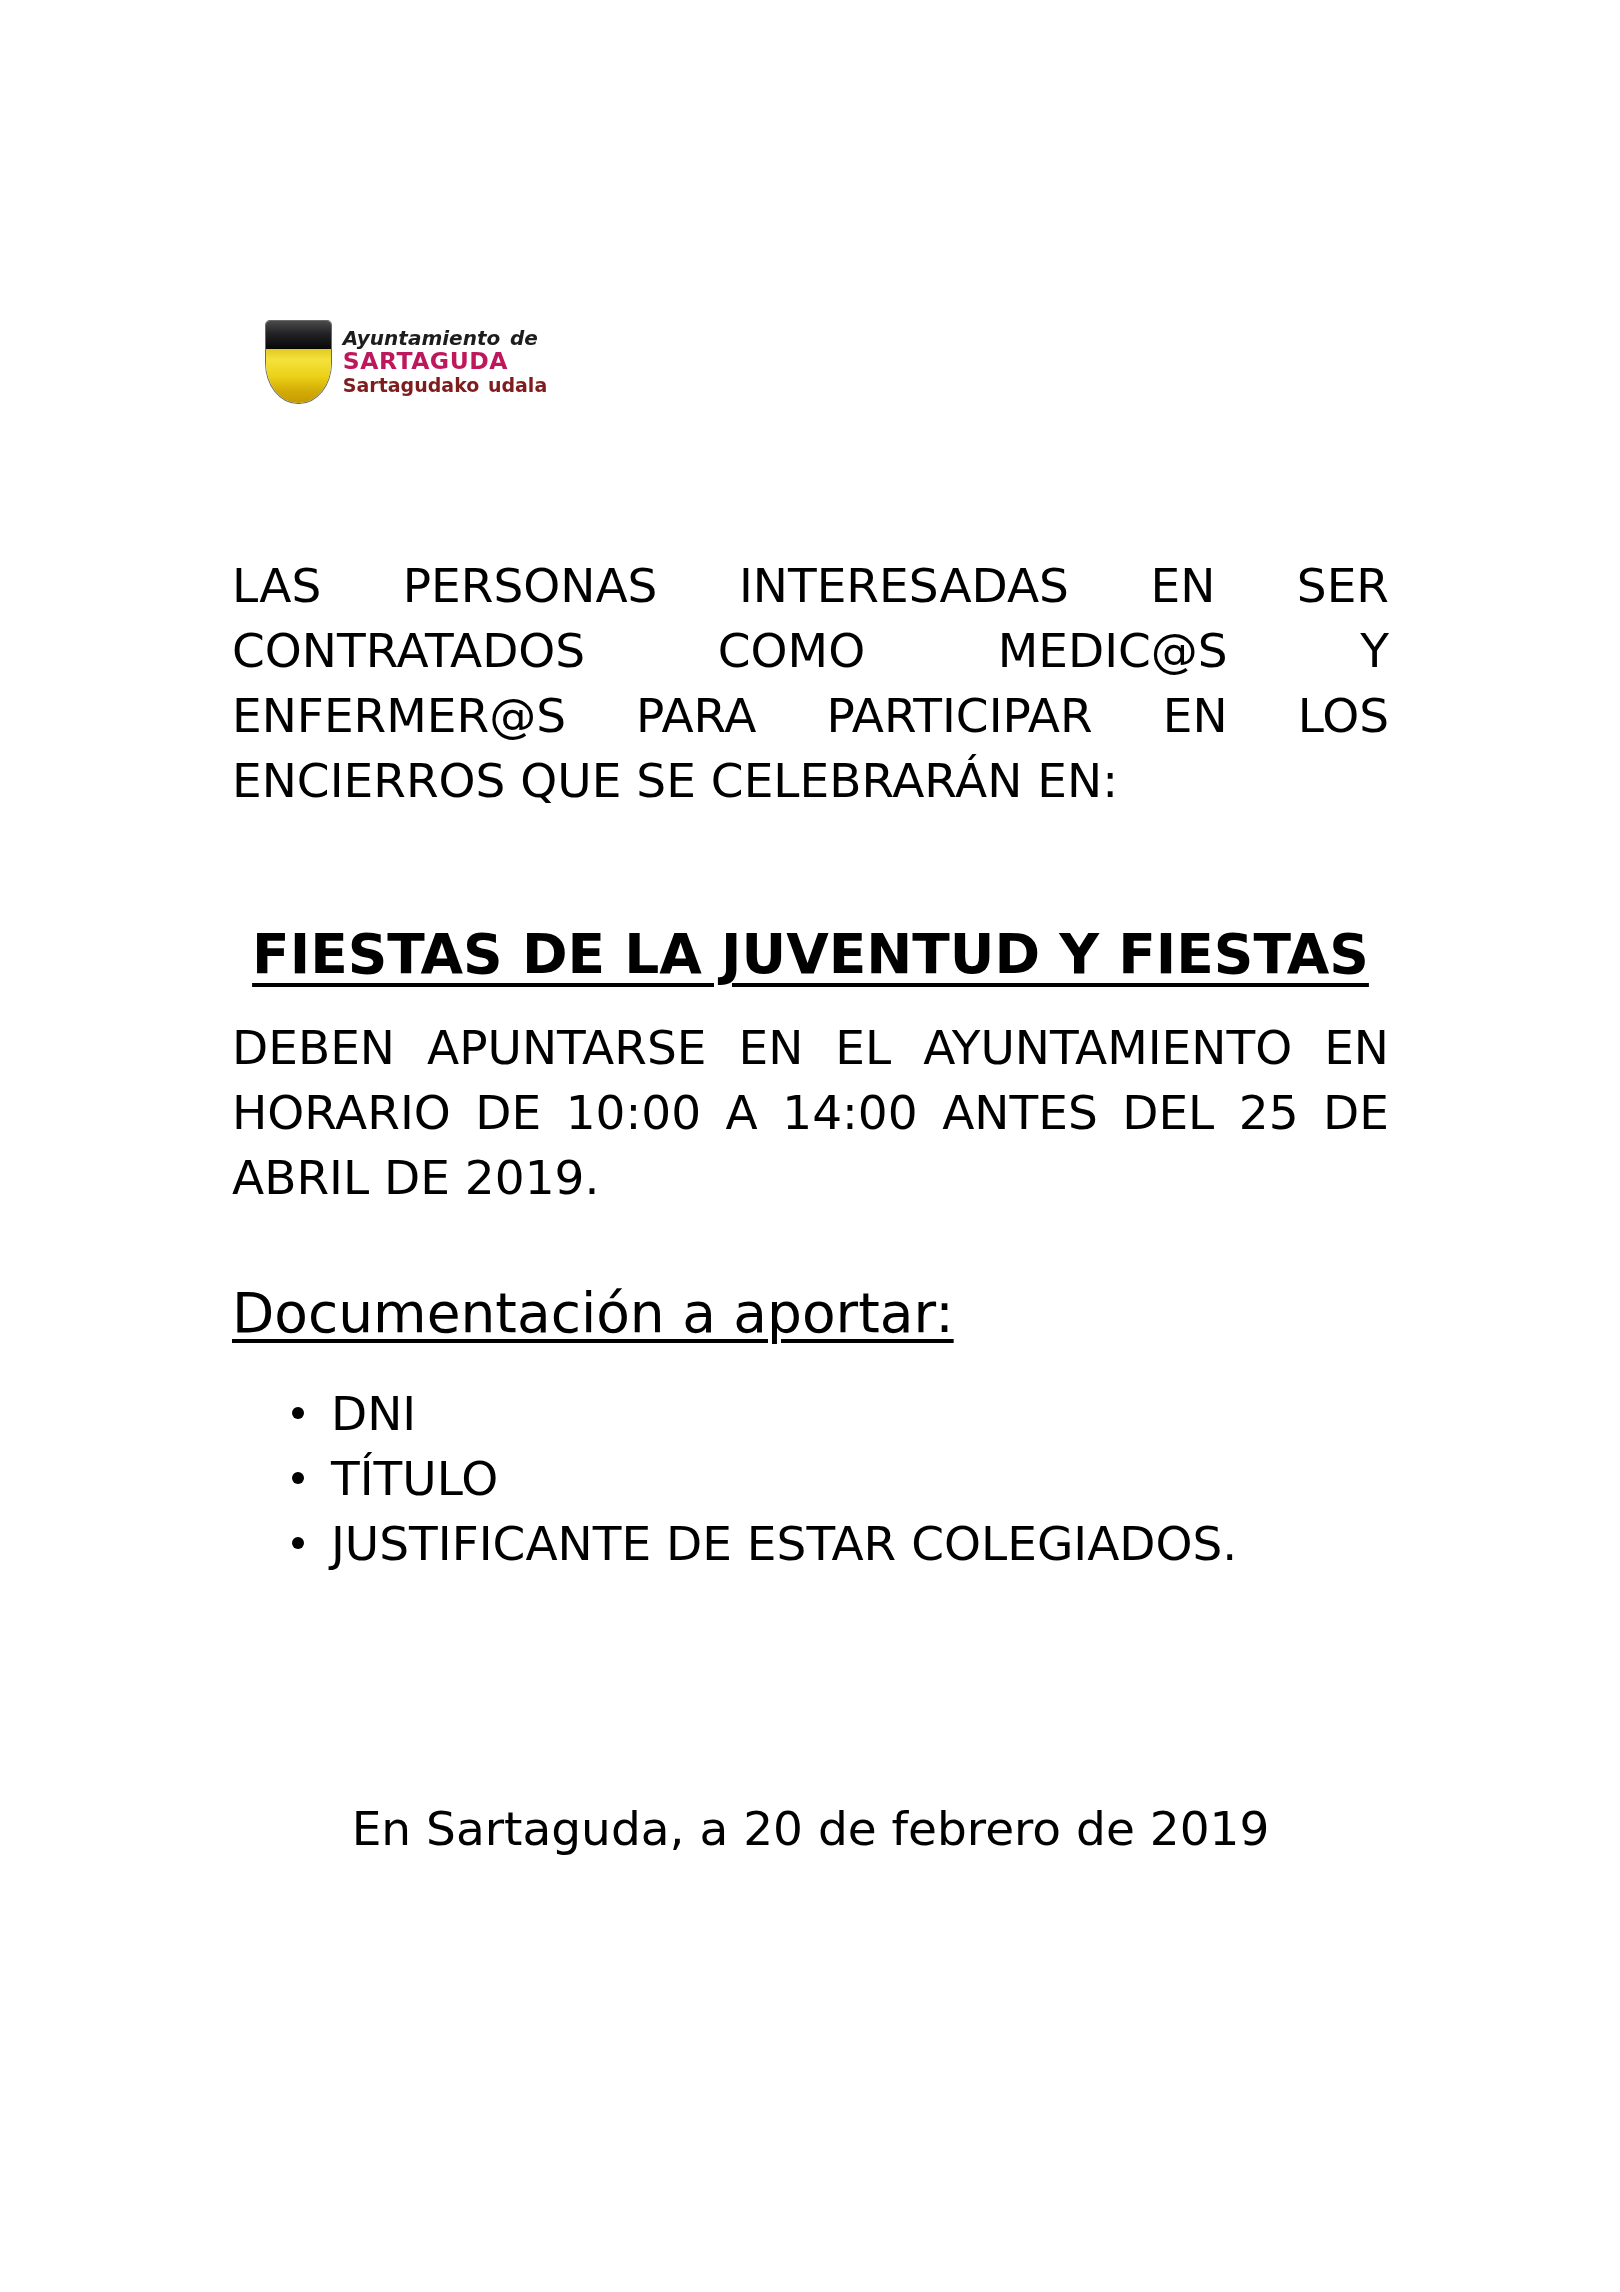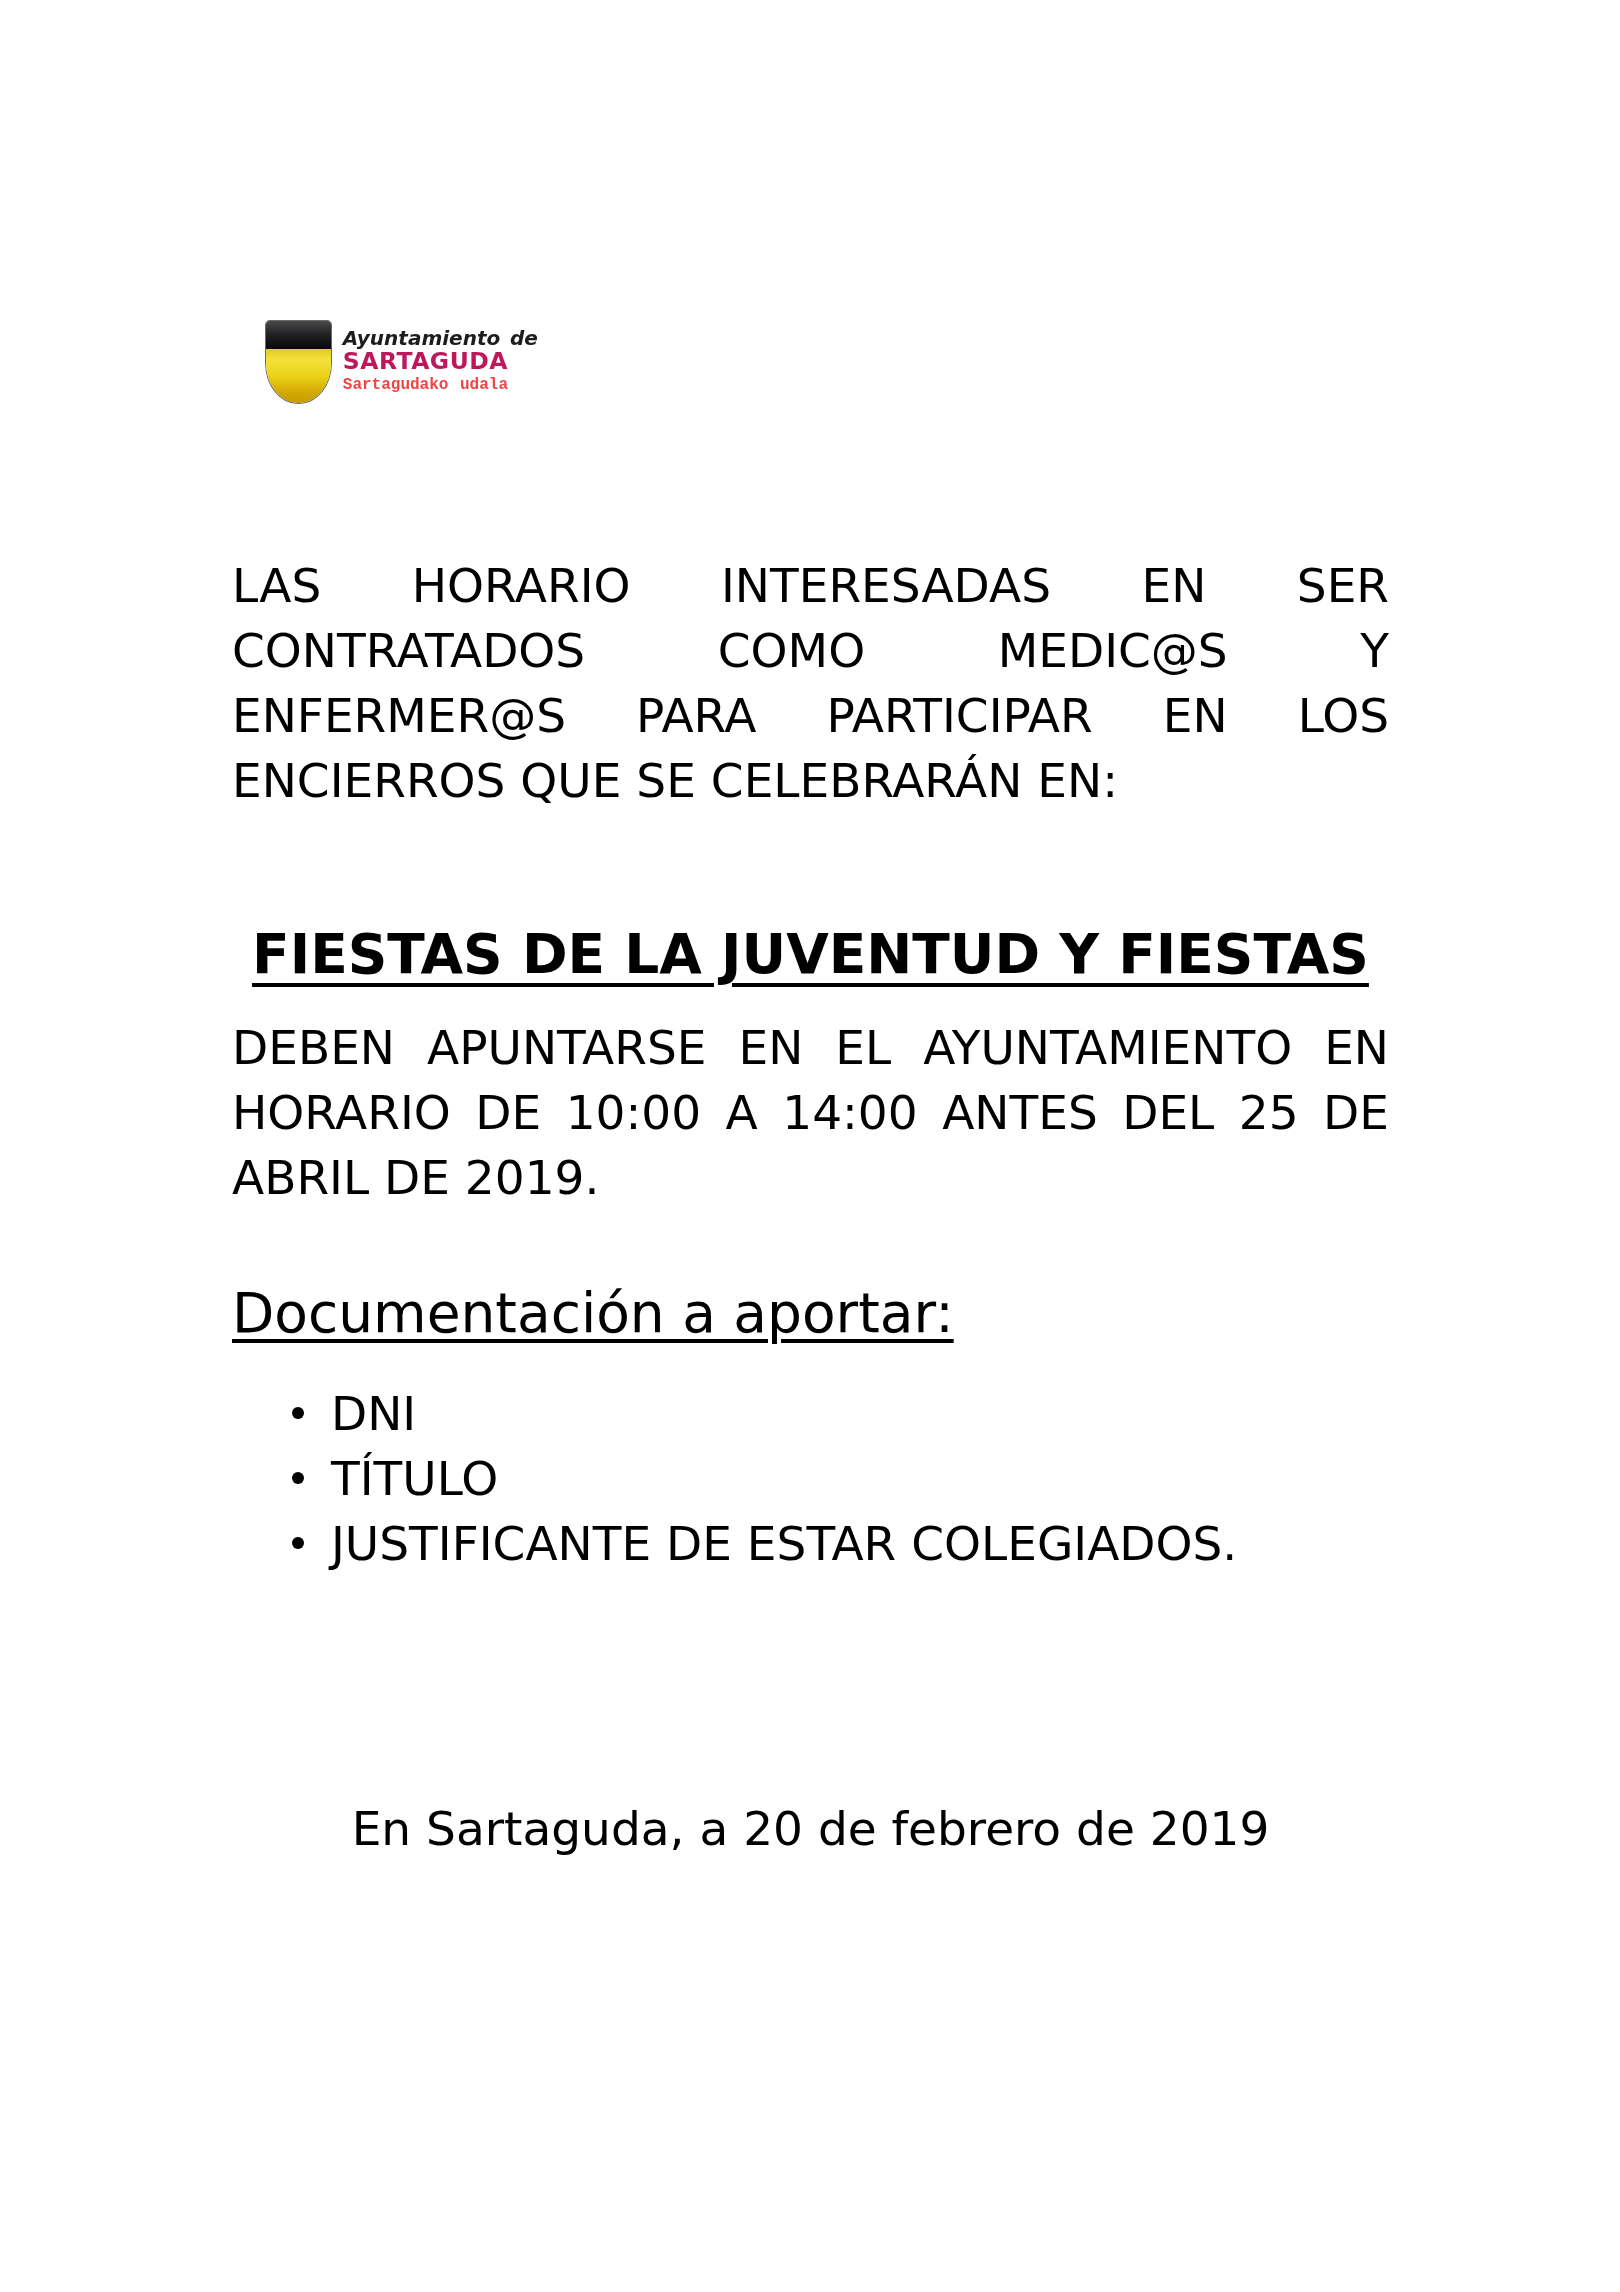--- a/index.html
+++ b/index.html
@@ -54,26 +54,25 @@
     font-style: italic;
   }
   .logo-line2 {
     font-size: 23.5px;
     line-height: 26.5px;
     font-weight: bold;
     color: #be185d;
     letter-spacing: 0.5px;
   }
   .logo-line3 {
-    font-size: 16px;
+    font-size: 19px;
     line-height: 20.6px;
     font-weight: bold;
-    color: #ef4444;
+    color: #7f1d1d;
     word-spacing: 2px;
-    font-family: Liberation Mono, monospace;
   }
 
   
   .content {
     position: absolute;
     left: 232px;
     top: 0;
     width: 1157px;
     padding-top: 553px;
   }
@@ -154,21 +153,21 @@
     <div class="logo-text">
       <div class="logo-line1">Ayuntamiento de</div>
       <div class="logo-line2">SARTAGUDA</div>
       <div class="logo-line3">Sartagudako udala</div>
     </div>
   </div>
 
   <div class="content">
 
     <div class="intro">
-      <div class="body-line jline">LAS HORARIO INTERESADAS EN SER</div>
+      <div class="body-line jline">LAS PERSONAS INTERESADAS EN SER</div>
       <div class="body-line jline">CONTRATADOS COMO MEDIC@S Y</div>
       <div class="body-line jline">ENFERMER@S PARA PARTICIPAR EN LOS</div>
       <div class="body-line">ENCIERROS QUE SE CELEBRARÁN EN:</div>
     </div>
 
     <div class="heading">
       <div><span class="hline">FIESTAS DE LA JUVENTUD Y FIESTAS</span></div>
     </div>
 
     <div class="registration">

